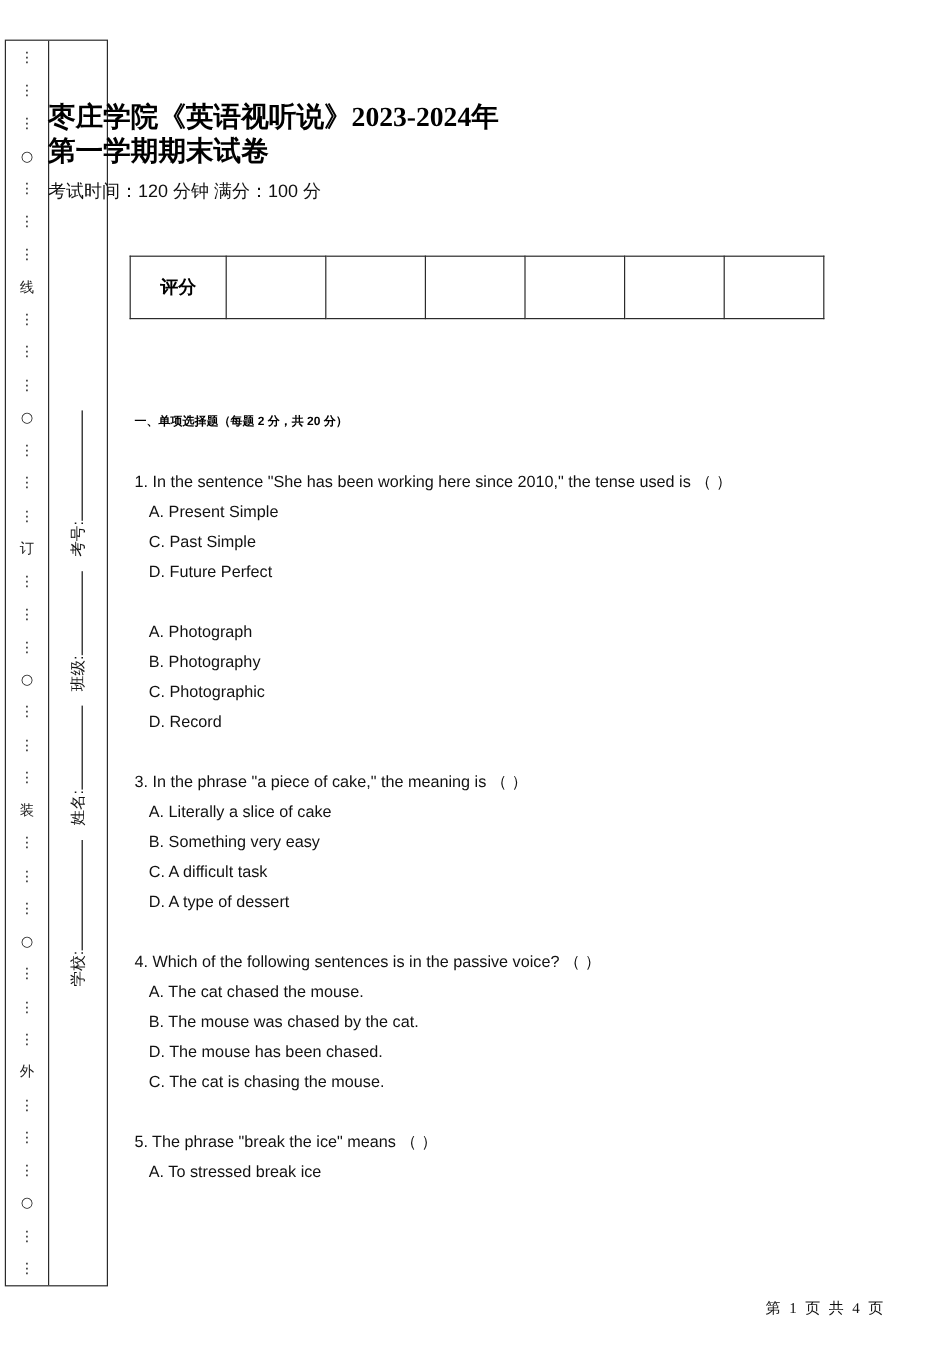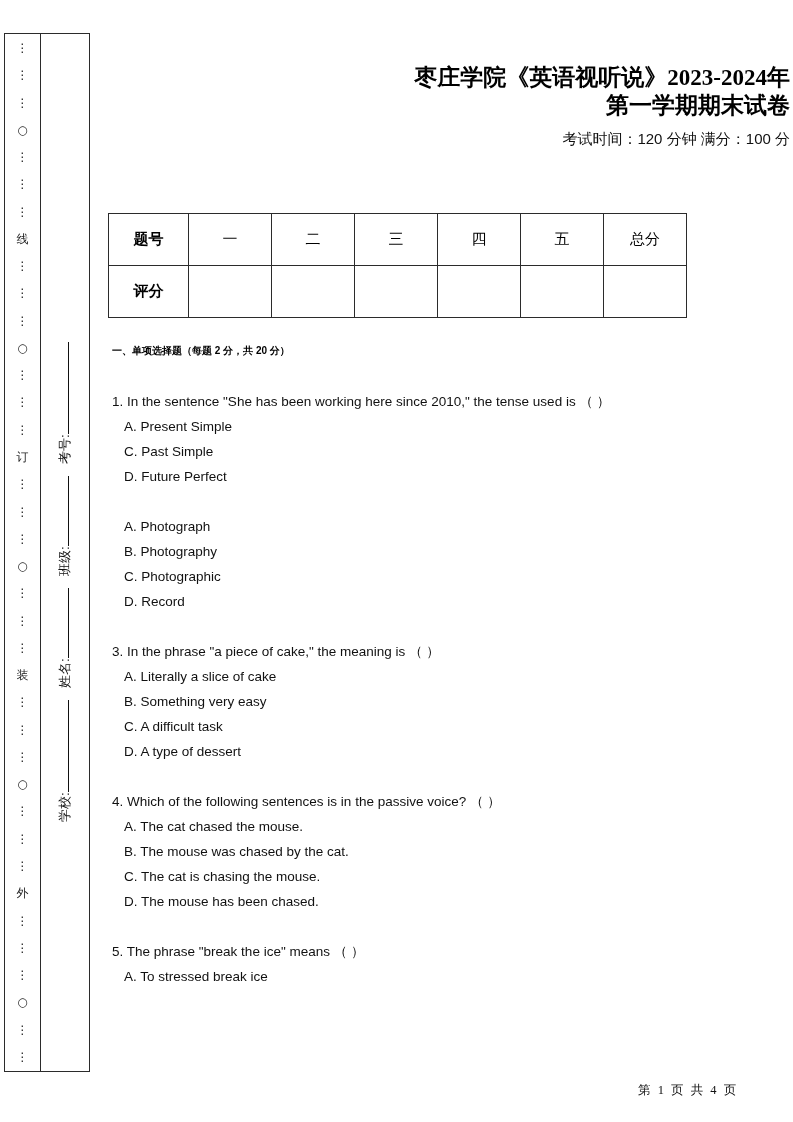--- a/index.html
+++ b/index.html
@@ -43,22 +43,22 @@
     display:inline-flex; align-items:baseline;
     flex:0 0 auto; margin-left:12px;
   }
   .stu-field.wide  { width:122px; }
   .stu-field.narrow{ width:100px; }
   .stu-field .flabel { font-size:13px; white-space:nowrap; color:#111; }
   .stu-field .fline  { flex:1 1 auto; border-bottom:1.3px solid #111; height:13px; }
 
   
   .exam-header {
-    position:absolute; left:40px; top:64px; width:750px;
-    text-align:right;
+    position:absolute; left:40px; top:84px; width:750px;
+    text-align:left;
   }
   .exam-title {
     font-family:"Liberation Serif", serif;
     font-weight:bold; font-size:23px; line-height:28px; color:#000;
   }
   .exam-info {
     margin-top:10px;
     font-family:Liberation Sans, sans-serif;
     font-size:15px; color:#111;
   }
@@ -163,29 +163,20 @@
 
 <div class="exam-header">
   <div class="exam-title">枣庄学院《英语视听说》2023-2024年</div>
   <div class="exam-title">第一学期期末试卷</div>
   <div class="exam-info">考试时间：120 分钟  满分：100 分</div>
 </div>
 
 <table class="score-table">
   <tbody>
     <tr>
-      <td class="rowhead">题号</td>
-      <td>一</td>
-      <td>二</td>
-      <td>三</td>
-      <td>四</td>
-      <td>五</td>
-      <td>总分</td>
-    </tr>
-    <tr>
       <td class="rowhead">评分</td>
       <td></td>
       <td></td>
       <td></td>
       <td></td>
       <td></td>
       <td></td>
     </tr>
   </tbody>
 </table>
@@ -212,22 +203,22 @@
     <div class="q-option">A. Literally a slice of cake</div>
     <div class="q-option">B. Something very easy</div>
     <div class="q-option">C. A difficult task</div>
     <div class="q-option">D. A type of dessert</div>
   </div>
 
   <div class="question">
     <div class="q-stem">4. Which of the following sentences is in the passive voice? （  ）</div>
     <div class="q-option">A. The cat chased the mouse.</div>
     <div class="q-option">B. The mouse was chased by the cat.</div>
+    <div class="q-option">D. The mouse has been chased.</div>
     <div class="q-option">C. The cat is chasing the mouse.</div>
-    <div class="q-option">D. The mouse has been chased.</div>
   </div>
 
   <div class="question">
     <div class="q-stem">5. The phrase "break the ice" means （  ）</div>
     <div class="q-option">A. To stressed break ice</div>
   </div>
 </div>
 
 <div class="page-footer">第 1 页 共 4 页</div>
 

